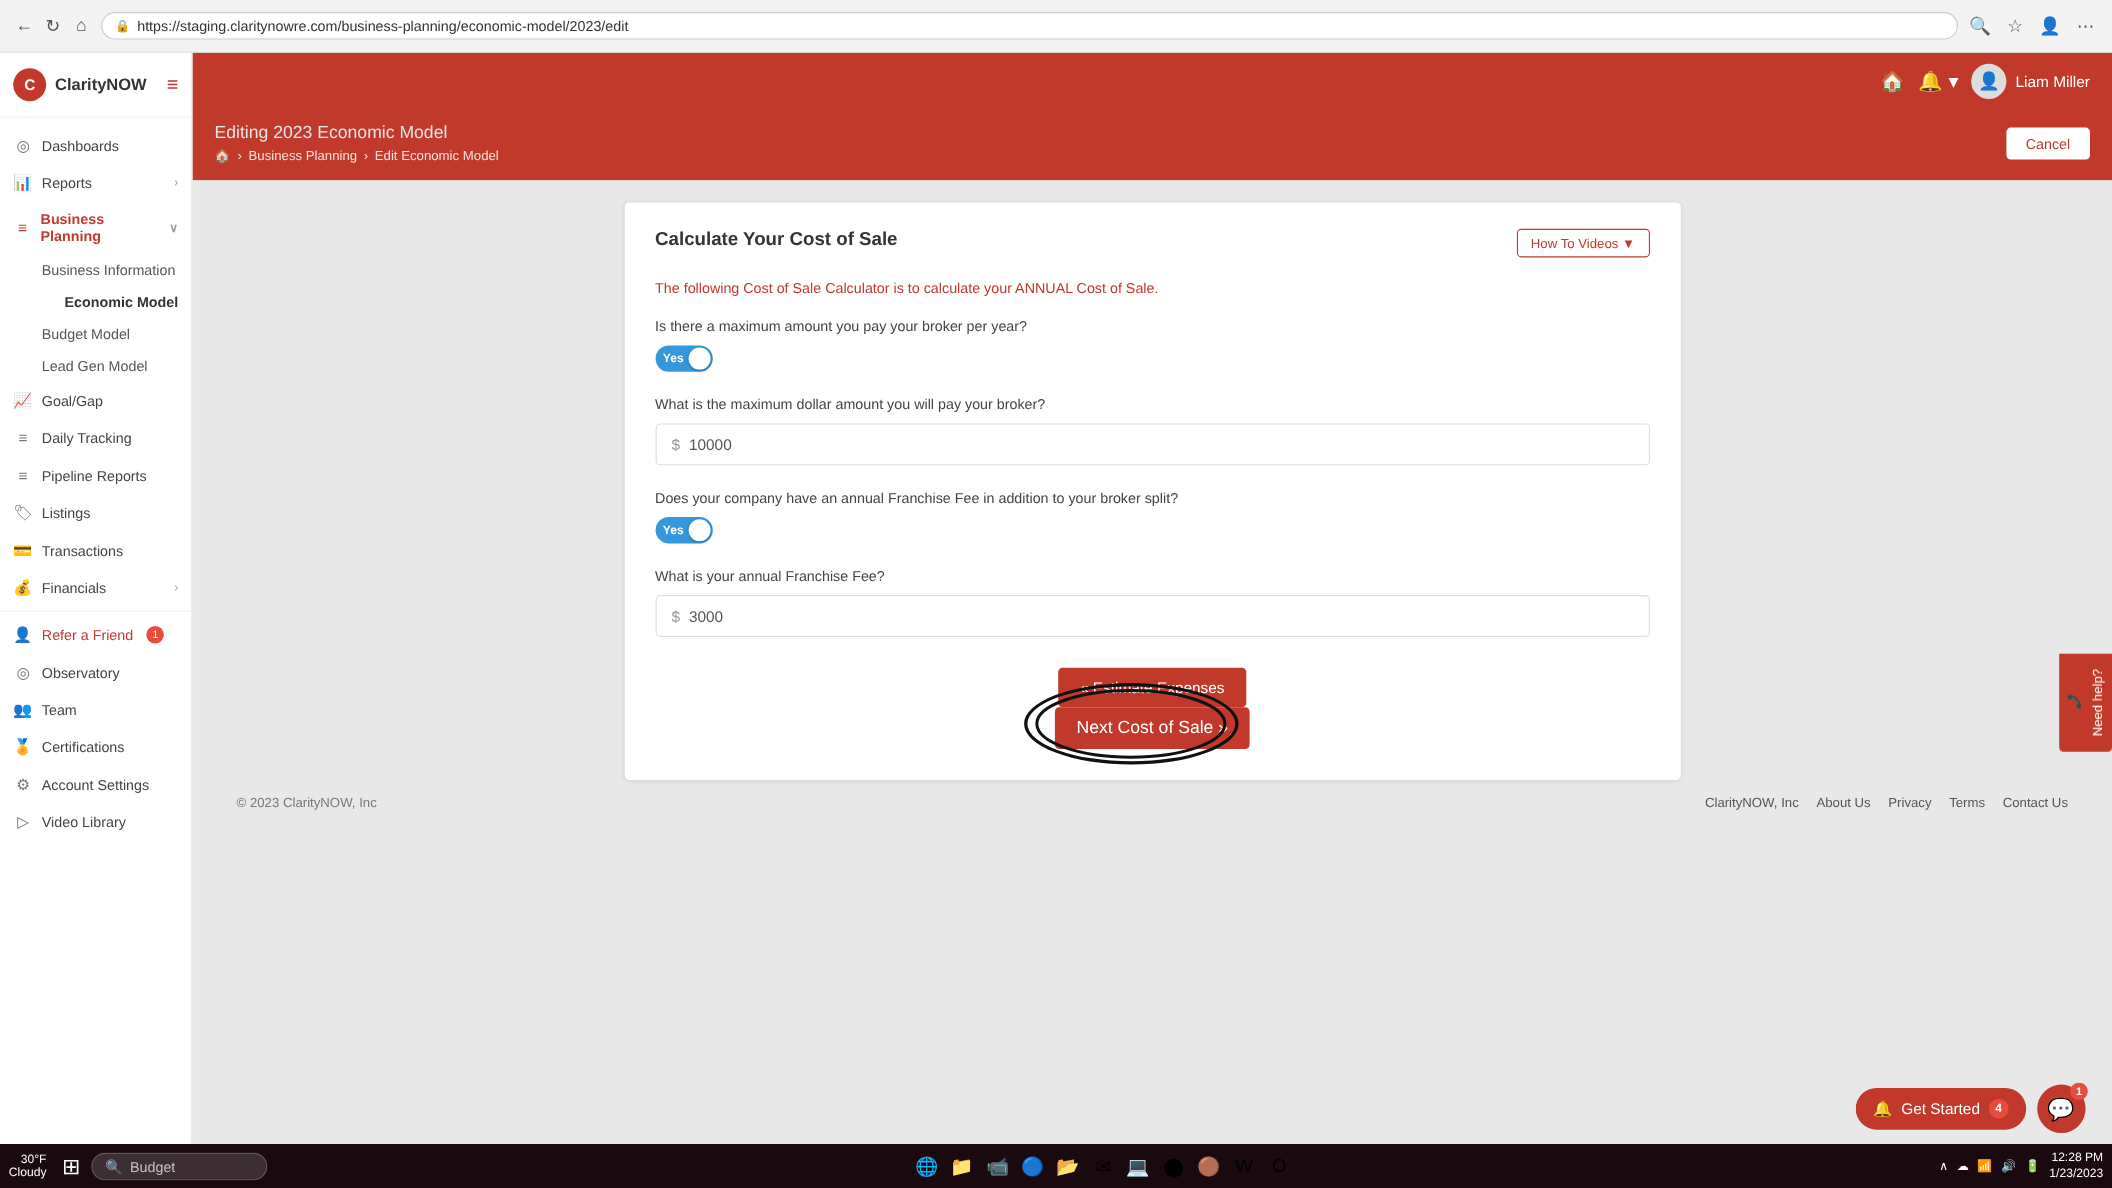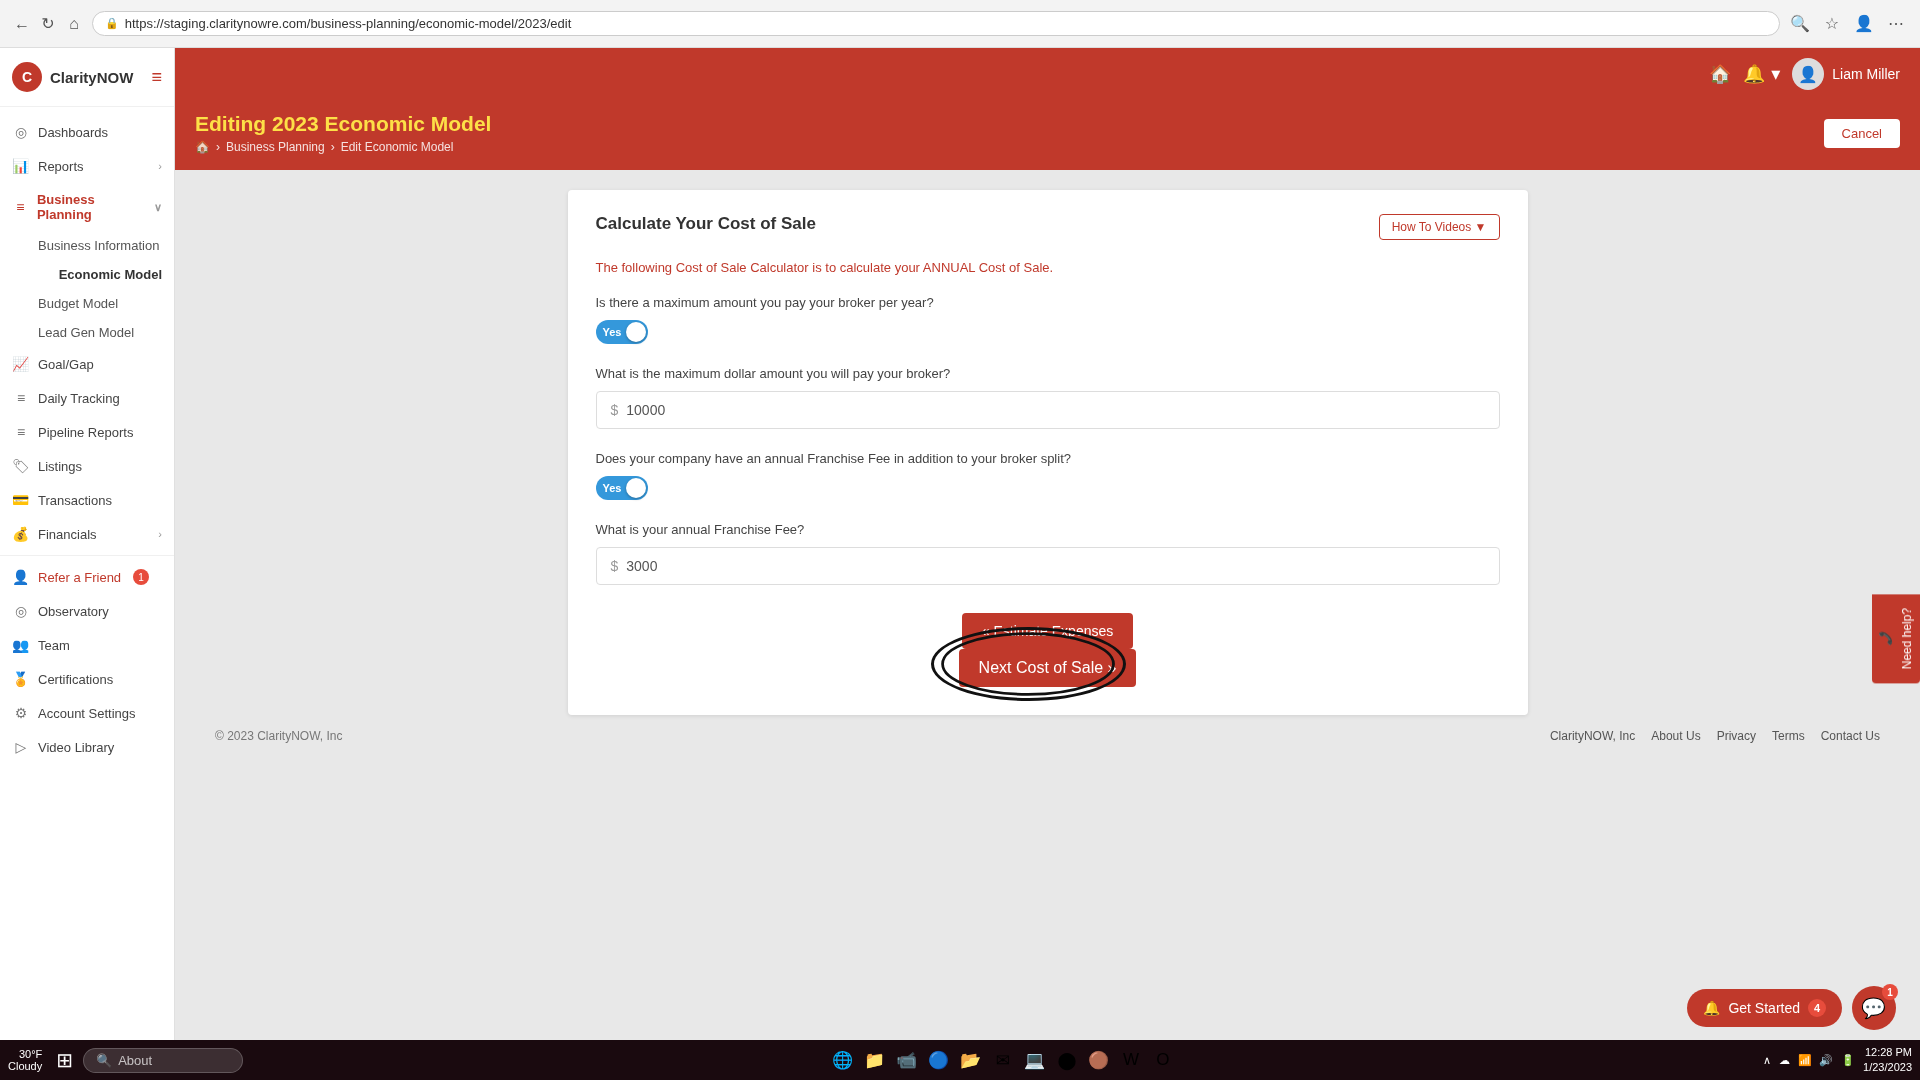--- a/index.html
+++ b/index.html
@@ -144,21 +144,21 @@
     
     .page-header {
       background: #c0392b;
       padding: 12px 20px 16px;
       display: flex;
       align-items: center;
       justify-content: space-between;
       flex-shrink: 0;
     }
     .page-title-area { display: flex; flex-direction: column; gap: 4px; }
-    .page-title { color: #fde047; font-size: 21px; font-weight: 700; }
+    .page-title { color: #e5e5e5; font-size: 16px; font-weight: 400; }
     .breadcrumb { display: flex; align-items: center; gap: 6px; color: rgba(255,255,255,0.85); font-size: 12px; }
     .cancel-btn {
       background: white;
       color: #c0392b;
       border: none;
       padding: 7px 18px;
       border-radius: 4px;
       font-size: 13px;
       font-weight: 500;
       cursor: pointer;
@@ -666,21 +666,21 @@
 </div>
 
 <div class="taskbar">
   <div class="taskbar-weather">
     <div>30°F</div>
     <div>Cloudy</div>
   </div>
   <span class="taskbar-start">⊞</span>
   <div class="taskbar-search">
     <span>🔍</span>
-    <span>About</span>
+    <span>Budget</span>
   </div>
   <div class="taskbar-apps">
     <div class="taskbar-app">🌐</div>
     <div class="taskbar-app">📁</div>
     <div class="taskbar-app">📹</div>
     <div class="taskbar-app">🔵</div>
     <div class="taskbar-app">📂</div>
     <div class="taskbar-app">✉</div>
     <div class="taskbar-app">💻</div>
     <div class="taskbar-app">⬤</div>

